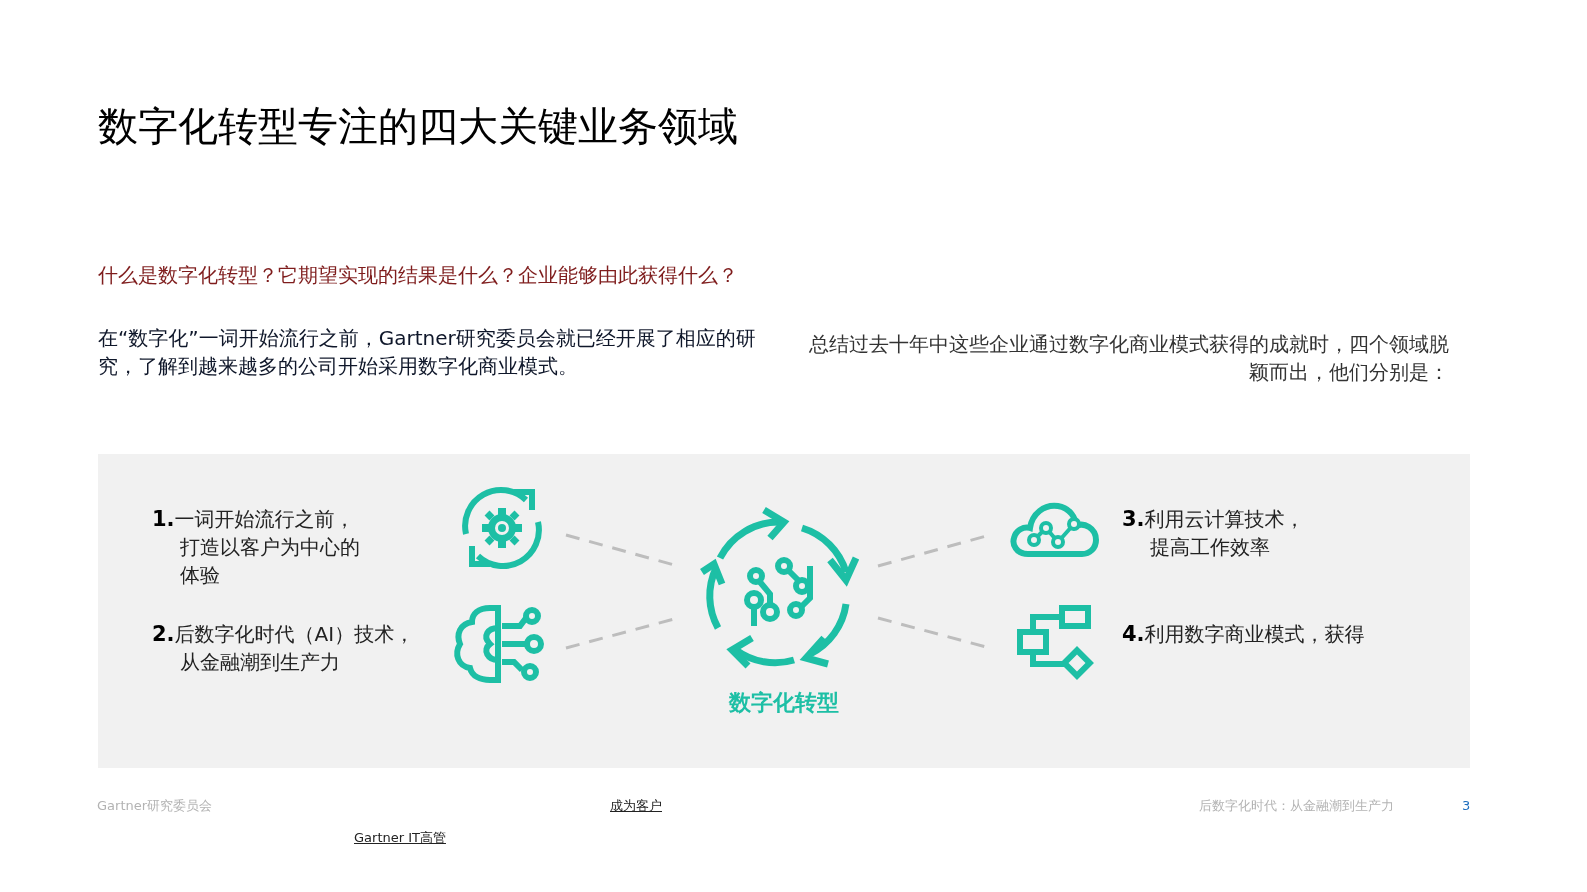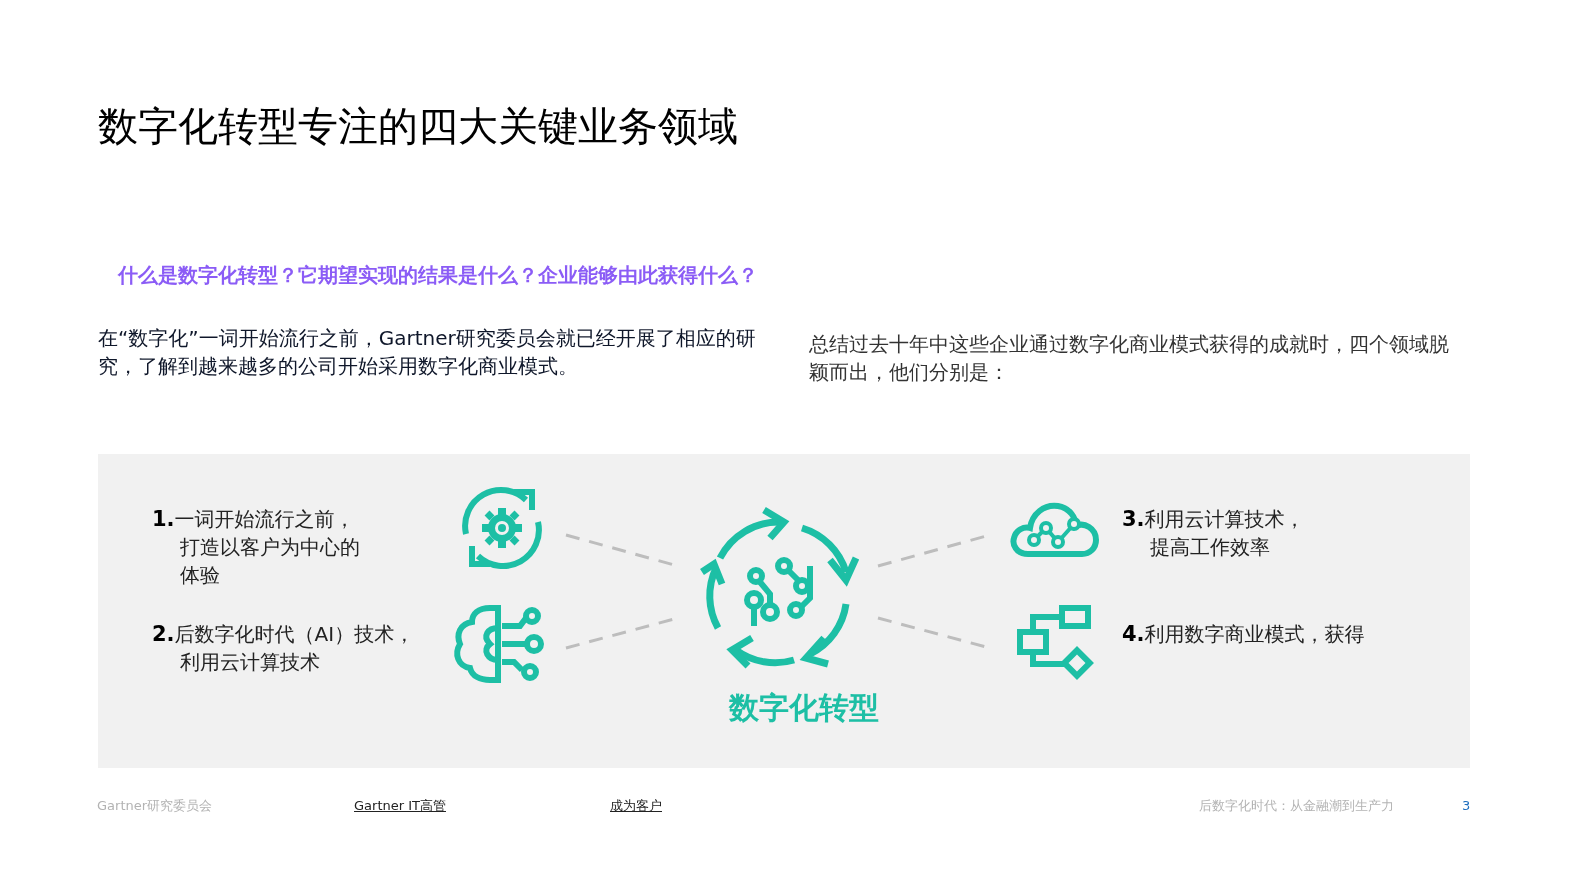--- a/index.html
+++ b/index.html
@@ -6,41 +6,42 @@
     body {
       width: 1587px; height: 892px; background: #ffffff; position: relative; overflow: hidden;
       font-family: "DejaVu Sans", "Liberation Sans", sans-serif; color: #1a1a1a;
     }
     .title {
       position: absolute; left: 98px; top: 96px; font-size: 40px; line-height: 60px;
       font-family: "DejaVu Serif", "Liberation Serif", serif; color: #000; letter-spacing: 0px;
     }
     .question {
       position: absolute; left: 98px; top: 262px; width: 640px; font-size: 20px; line-height: 26px;
-      font-weight: bold; color: #8b5cf6; margin-left: 20px;
+      font-weight: normal; color: #7f1d1d;
     }
     .intro-left {
       position: absolute; left: 98px; top: 324px; width: 670px; font-size: 20px; line-height: 28px;
       color: #0f172a;
     }
     .intro-right {
       position: absolute; left: 809px; top: 330px; width: 640px; font-size: 20px; line-height: 28px;
       color: #333;
+      text-align: right;
     }
     .panel {
       position: absolute; left: 98px; top: 454px; width: 1372px; height: 314px; background: #f1f1f1;
     }
     .item {
       position: absolute; font-size: 20px; line-height: 28px; color: #222;
     }
     .item .num { font-weight: 900; font-size: 21px; color: #000; font-family: "DejaVu Sans", sans-serif; }
     .item .line2 { padding-left: 28px; display: block; }
     .icon { position: absolute; }
     .center-label {
-      position: absolute; left: 729px; top: 688px; font-size: 30px; font-weight: bold; color: #1dbfa5;
+      position: absolute; left: 729px; top: 688px; font-size: 22px; font-weight: bold; color: #1dbfa5;
     }
     .footer { position: absolute; top: 797px; font-size: 13px; line-height: 18px; }
     .f-muted { color: #b3b3b3; }
     .f-link { color: #222; text-decoration: underline; }
     .f-page { color: #1f6fbf; }
     svg { display: block; }
   </style>
 </head>
 <body>
 
@@ -62,21 +63,21 @@
 </svg>
 
 <div class="item" style="left:152px;top:505px;">
   <span class="num">1.</span><span>一词开始流行之前，</span>
   <span class="line2">打造以客户为中心的</span>
   <span class="line2">体验</span>
 </div>
 
 <div class="item" style="left:152px;top:620px;">
   <span class="num">2.</span><span>后数字化时代（AI）技术，</span>
-  <span class="line2">利用云计算技术</span>
+  <span class="line2">从金融潮到生产力</span>
 </div>
 
 <div class="item" style="left:1122px;top:505px;">
   <span class="num">3.</span><span>利用云计算技术，</span>
   <span class="line2">提高工作效率</span>
 </div>
 
 <div class="item" style="left:1122px;top:620px;">
   <span class="num">4.</span><span>利用数字商业模式，获得</span>
 </div>
@@ -159,16 +160,16 @@
   <g stroke="#1dbfa5" stroke-width="6" fill="none">
     <rect x="46" y="4" width="26" height="18"></rect>
     <rect x="4" y="28" width="26" height="20"></rect>
     <path d="M46 13 L17 13 L17 28"></path>
     <path d="M17 48 L17 60 L48 60"></path>
     <rect x="52" y="50" width="18" height="18" transform="rotate(45 61 59)"></rect>
   </g>
 </svg>
 
 <div class="footer f-muted" style="left:97px;">Gartner研究委员会</div>
-<a class="footer f-link" style="left:354px;">Gartner IT高管</a>
+<a class="footer f-link" style="left:354px;margin-top:32px;">Gartner IT高管</a>
 <a class="footer f-link" style="left:610px;">成为客户</a>
 <div class="footer f-muted" style="left:1199px;">后数字化时代：从金融潮到生产力</div>
 <div class="footer f-page" style="left:1462px;">3</div>
 
 </body></html>

